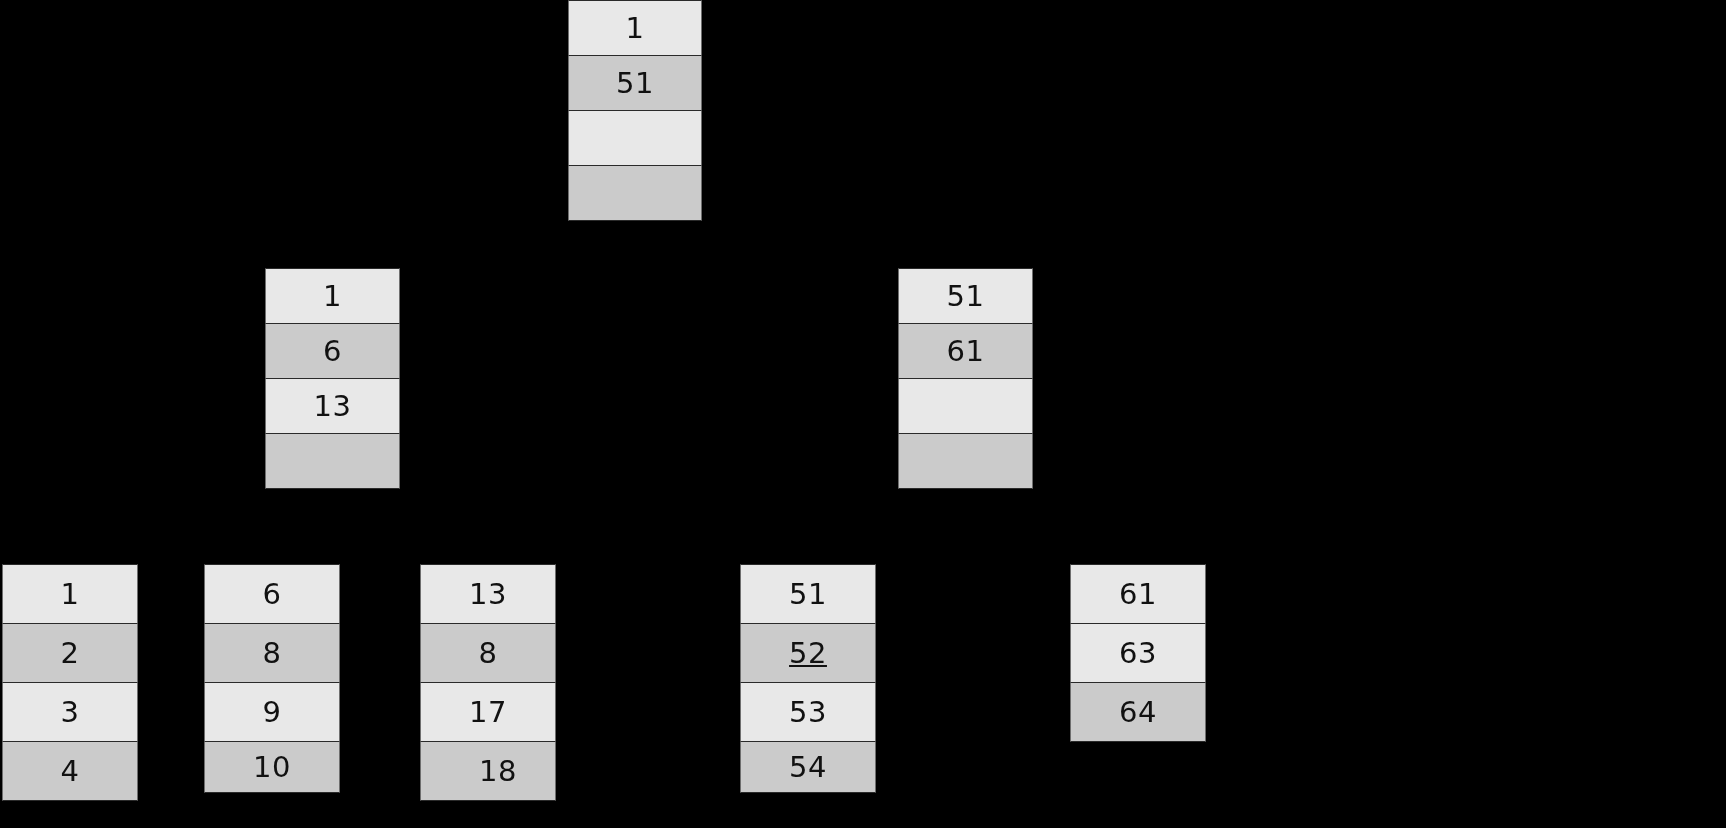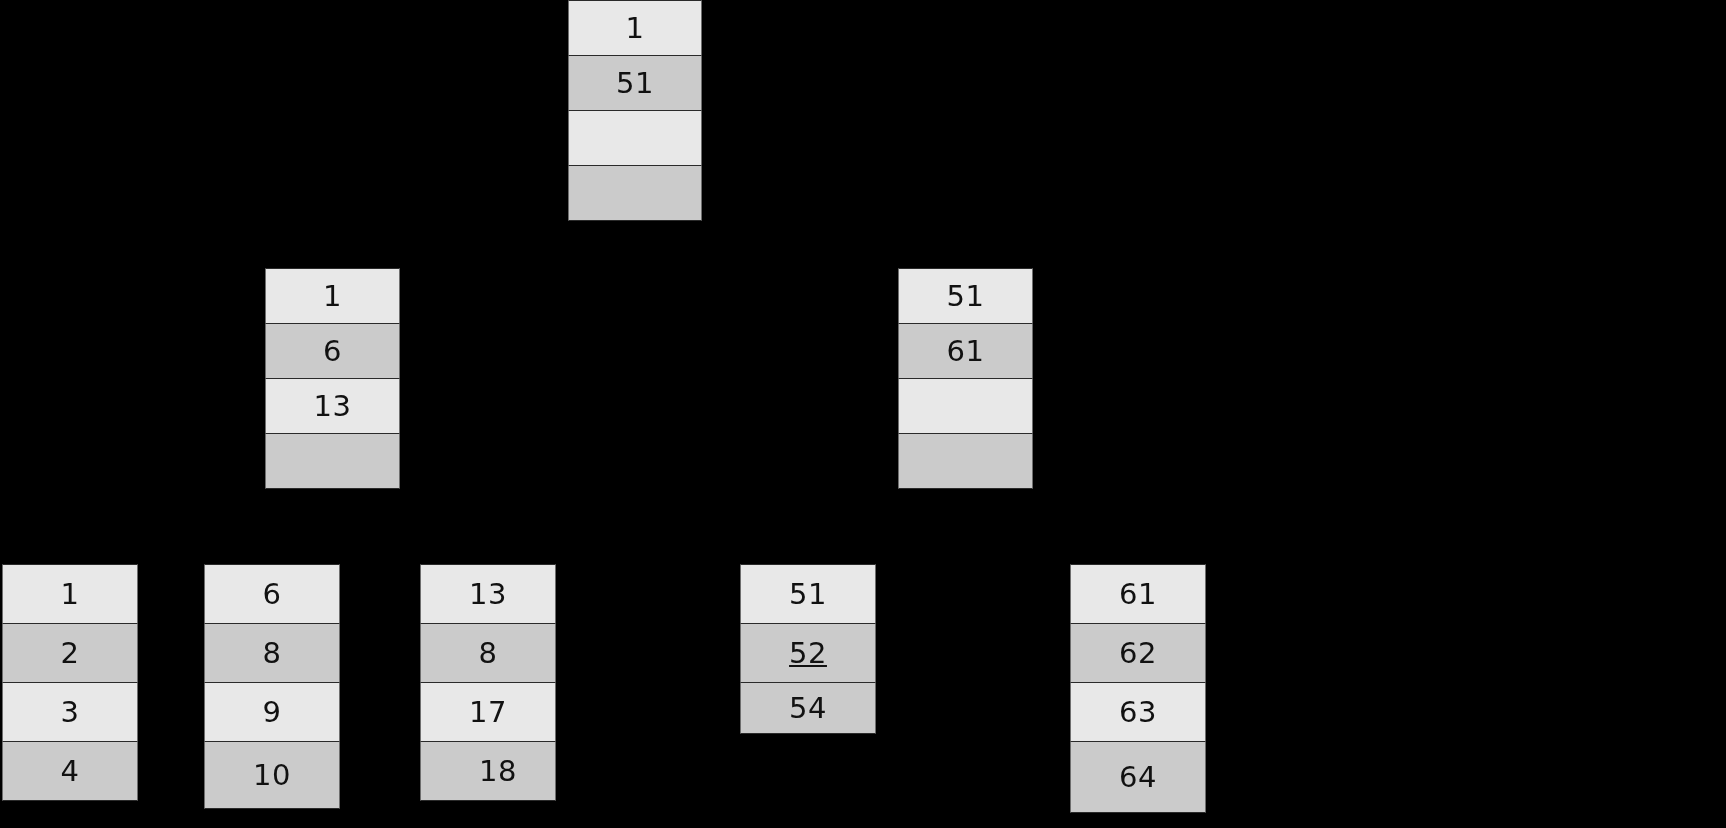--- a/index.html
+++ b/index.html
@@ -67,32 +67,32 @@
     <div class="node" style="left: 2px; top: 564px; width: 136px;">
       <div class="cell light" style="height: 60px; background: rgb(232, 232, 232);">1</div>
       <div class="cell dark" style="height: 60px; background: rgb(203, 203, 203);">2</div>
       <div class="cell light" style="height: 60px; background: rgb(232, 232, 232);">3</div>
       <div class="cell dark" style="height: 60px; background: rgb(203, 203, 203);">4</div>
     </div>
     <div class="node" style="left: 204px; top: 564px; width: 136px;">
       <div class="cell light" style="height: 60px; background: rgb(232, 232, 232);">6</div>
       <div class="cell dark" style="height: 60px; background: rgb(203, 203, 203);">8</div>
       <div class="cell light" style="height: 60px; background: rgb(232, 232, 232);">9</div>
-      <div class="cell dark" style="height: 68px; background: rgb(203, 203, 203);">10</div>
+      <div class="cell dark" style="height: 52px; background: rgb(203, 203, 203);">10</div>
     </div>
     <div class="node" style="left: 420px; top: 564px; width: 136px;">
       <div class="cell light" style="height: 60px; background: rgb(232, 232, 232);">13</div>
       <div class="cell dark" style="height: 60px; background: rgb(203, 203, 203);">8</div>
       <div class="cell light" style="height: 60px; background: rgb(232, 232, 232);">17</div>
       <div class="cell dark" style="height: 60px; background: rgb(203, 203, 203); padding-left: 20px;">18</div>
     </div>
     <div class="node" style="left: 740px; top: 564px; width: 136px;">
       <div class="cell light" style="height: 60px; background: rgb(232, 232, 232);">51</div>
       <div class="cell dark" style="height: 60px; background: rgb(203, 203, 203); text-decoration: underline;">52</div>
+      <div class="cell light" style="height: 60px; background: rgb(232, 232, 232);">53</div>
       <div class="cell dark" style="height: 52px; background: rgb(203, 203, 203);">54</div>
     </div>
     <div class="node" style="left: 1070px; top: 564px; width: 136px;">
       <div class="cell light" style="height: 60px; background: rgb(232, 232, 232);">61</div>
-      <div class="cell dark" style="height: 60px; background: rgb(203, 203, 203);">62</div>
       <div class="cell light" style="height: 60px; background: rgb(232, 232, 232);">63</div>
-      <div class="cell dark" style="height: 72px; background: rgb(203, 203, 203);">64</div>
+      <div class="cell dark" style="height: 60px; background: rgb(203, 203, 203);">64</div>
     </div>
   </div>
 
 </body></html>

